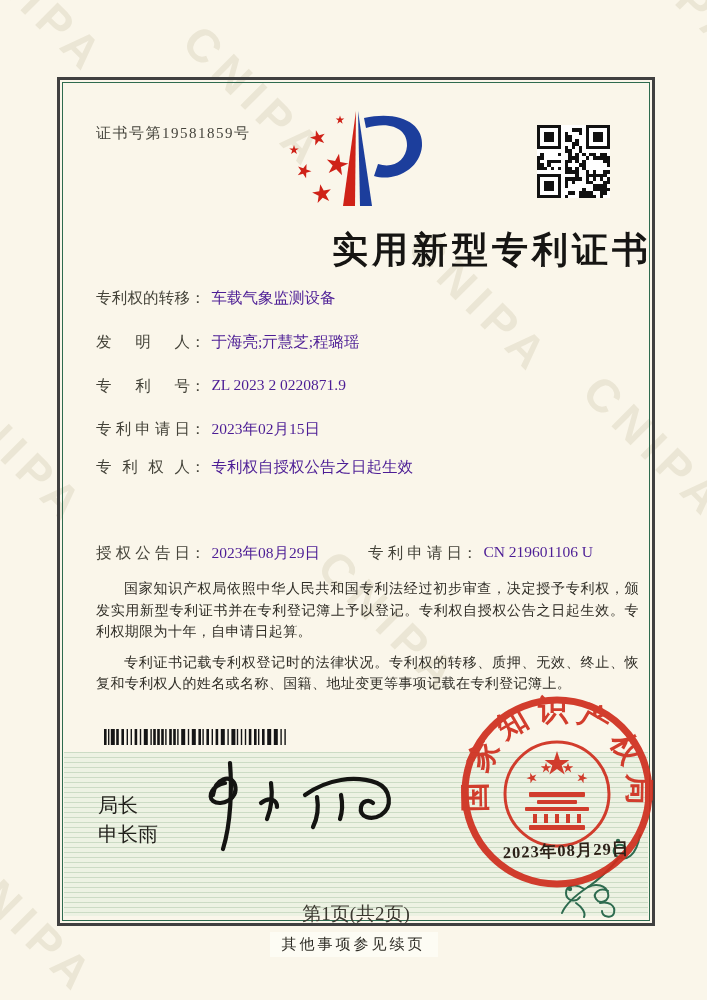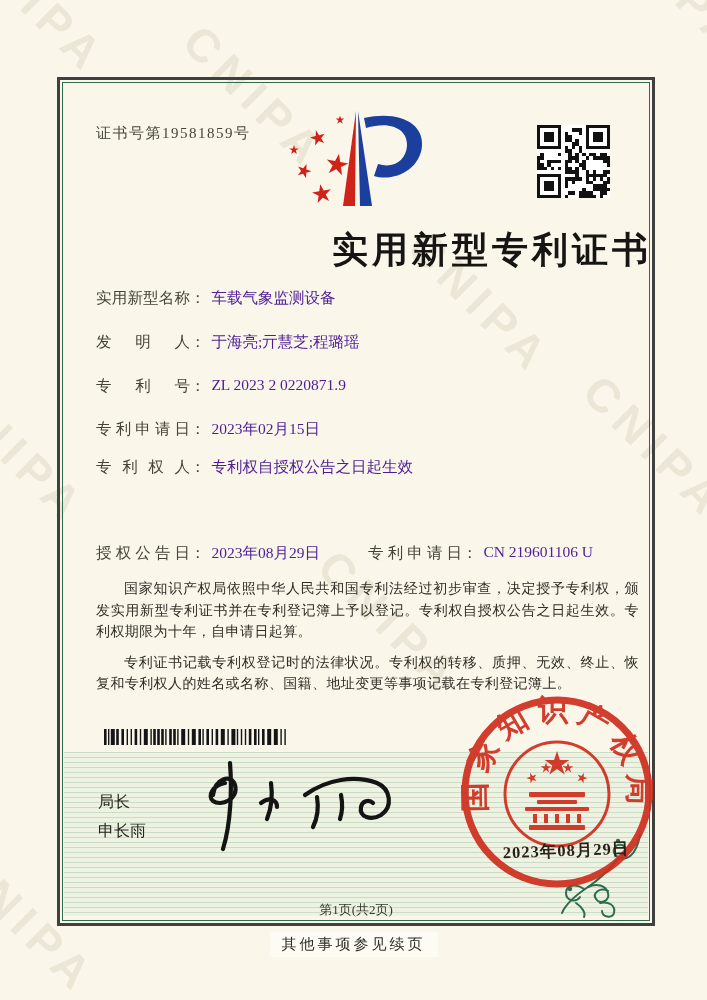--- a/index.html
+++ b/index.html
@@ -37,26 +37,26 @@
   .val{display:inline-block;vertical-align:top;color:#4c1d95;}
   .val-addr{width:402px;line-height:22px;}
   .pair2{position:absolute;left:272px;top:0;}
 
   .paras{position:absolute;left:36px;right:13px;top:498px;z-index:3;
          font-size:14px;line-height:21.5px;letter-spacing:0.4px;color:#2f2d26;text-align:justify;}
   .paras p{margin:0 0 9px 0;text-indent:2em;}
 
   .barcode{position:absolute;left:44px;top:649px;width:186px;height:16px;z-index:3;}
 
-  .signer{position:absolute;left:38px;z-index:3;font-size:16px;color:#24231e;
+  .signer{position:absolute;left:38px;z-index:3;font-size:20px;color:#24231e;
           font-family:"Liberation Sans","DejaVu Sans",sans-serif;}
   .signature{position:absolute;left:125px;top:673px;width:235px;height:112px;z-index:3;}
 
   .page-info{position:absolute;left:0;top:821px;width:100%;text-align:center;
-             font-size:13px;color:#3a382f;z-index:3;}
+             font-size:19px;color:#3a382f;z-index:3;}
 
   .flourish{position:absolute;right:4px;bottom:4px;width:92px;height:92px;z-index:3;}
 
   
   .seal{position:absolute;left:447px;top:682px;width:220px;height:220px;z-index:6;}
   .seal-date{position:absolute;left:468px;top:840px;width:196px;text-align:center;z-index:7;
              font-size:16.5px;font-weight:bold;color:#2c2118;transform:rotate(-2deg);letter-spacing:1px;}
 
   .bottom-note{position:absolute;left:0;top:932px;width:100%;text-align:center;z-index:3;}
   .bottom-note span{display:inline-block;background:#fdfcf4;padding:3px 12px;
@@ -229,21 +229,21 @@
           <rect x="16" y="2" width="3" height="3" fill="#111111"></rect>
           <rect x="0" y="14" width="7" height="7"></rect>
           <rect x="1" y="15" width="5" height="5" fill="#ffffff"></rect>
           <rect x="2" y="16" width="3" height="3" fill="#111111"></rect>
         </g>
     </svg>
 
     <div class="title">实用新型专利证书</div>
 
     <div class="row" style="top:208px">
-      <span class="lbl">实用新型名称</span><span class="colon">：</span>
+      <span class="lbl">专利权的转移</span><span class="colon">：</span>
       <span class="val">车载气象监测设备</span>
     </div>
     <div class="row" style="top:252px">
       <span class="lbl">发明人</span><span class="colon">：</span>
       <span class="val">于海亮;亓慧芝;程璐瑶</span>
     </div>
     <div class="row" style="top:296px">
       <span class="lbl">专利号</span><span class="colon">：</span>
       <span class="val">ZL 2023 2 0220871.9</span>
     </div>

